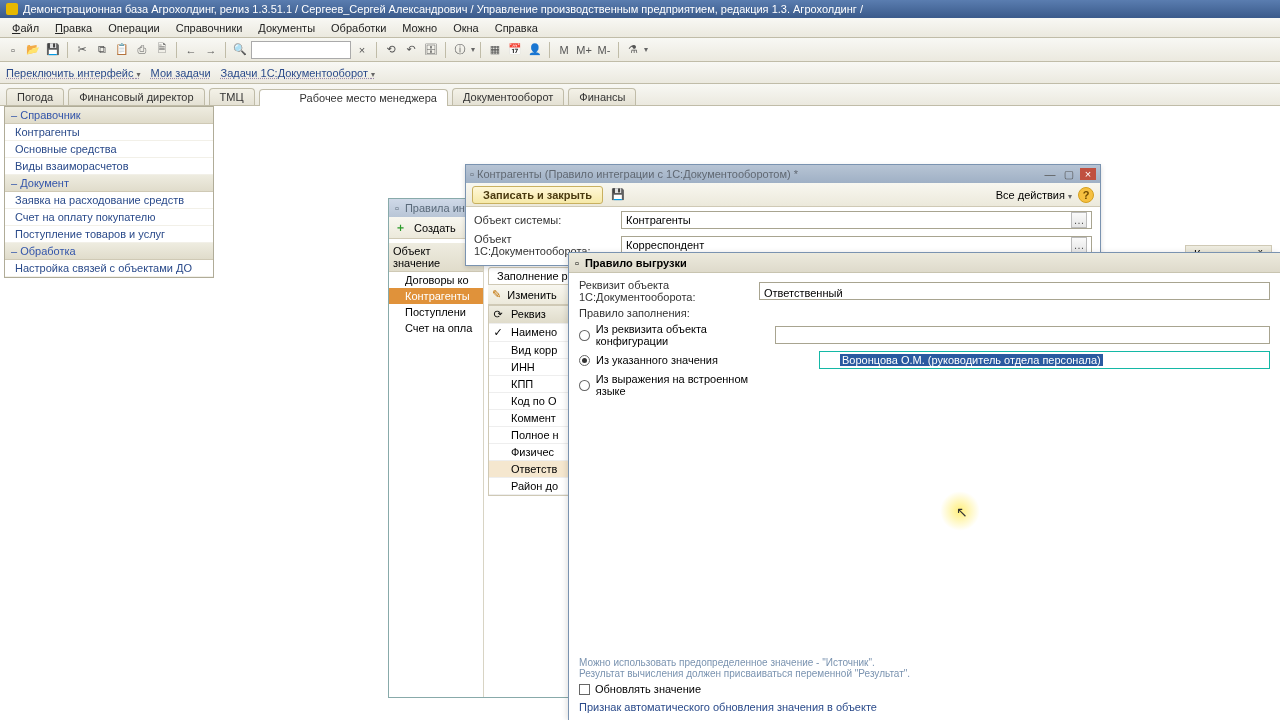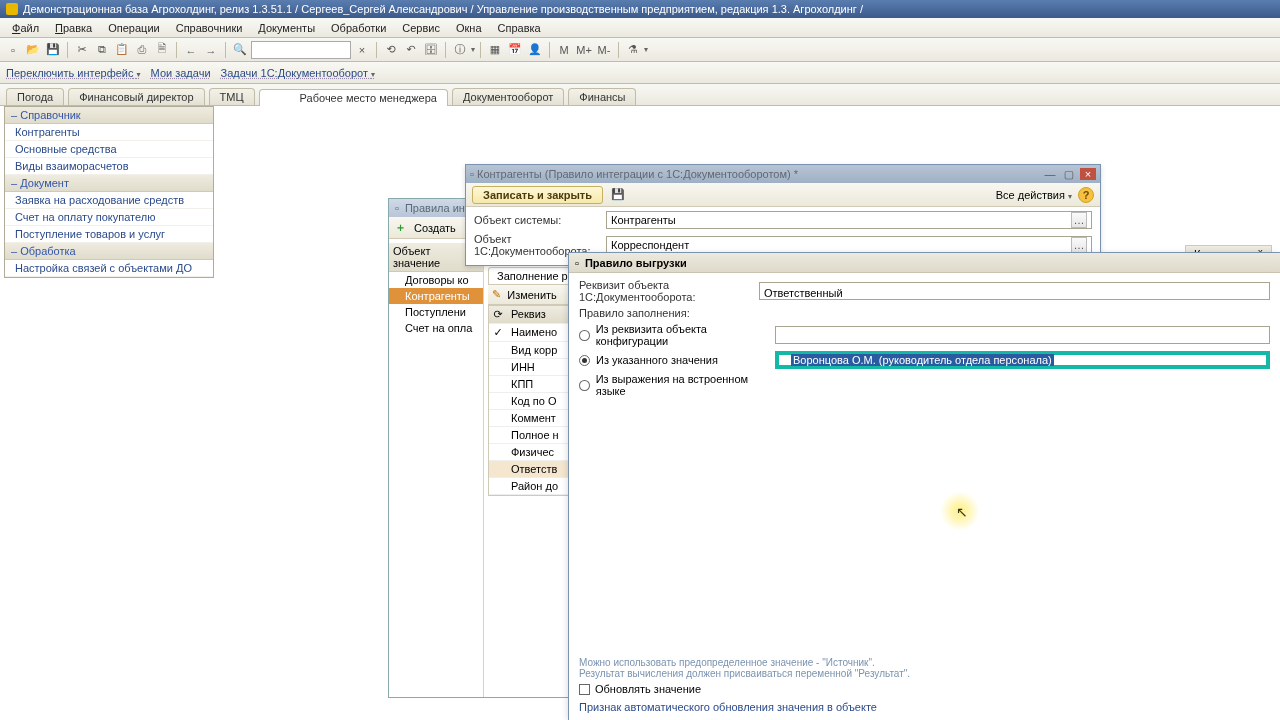--- a/index.html
+++ b/index.html
@@ -56,35 +56,35 @@
 
 
 .midwin { position: absolute; left: 465px; top: 58px; width: 636px; border: 1px solid #7a93b0; background: #fff; box-shadow: 0 2px 5px rgba(0,0,0,.15); }
 .midwin .whdr { background: linear-gradient(#b7c4d4,#9fb0c5); height: 18px; padding: 0 4px; color: #606872; display: flex; align-items: center; justify-content: space-between; }
 .winbtns span { display: inline-block; width: 16px; text-align: center; color: #555; }
 .winbtns .x { background: #c05040; color: #fff; }
 .midwin .wtb { height: 24px; background: linear-gradient(#f8f7f0,#ece9db); border-bottom: 1px solid #cfc9b5; display: flex; align-items: center; justify-content: space-between; padding: 0 6px; }
 .saveclose { border: 1px solid #c8b060; background: linear-gradient(#fff7d8,#f6e9a8); padding: 2px 10px; border-radius: 3px; font-weight: bold; color: #4a3a10; }
 .help { width: 16px; height: 16px; border-radius: 8px; background: #f6c040; border: 1px solid #d4a020; color: #704a00; text-align: center; line-height: 14px; font-weight: bold; }
 .midwin .frm { padding: 4px 8px; }
-.frm-row { display: flex; align-items: center; margin-bottom: 4px; }
+.frm-row { display: flex; align-items: center; margin-bottom: 4px; gap: 15px; }
 .frm-lbl { width: 132px; color: #333; }
 .frm-in { flex: 1; border: 1px solid #a8a490; height: 18px; padding: 0 4px; background: #fff; display: flex; align-items: center; justify-content: space-between; }
 .pick { width: 16px; height: 16px; border: 1px solid #bbb; background: linear-gradient(#fafafa,#e6e6e6); text-align: center; line-height: 14px; color: #555; margin-left: 2px; }
 
 
 .topwin { position: absolute; left: 568px; top: 146px; right: 0; bottom: 0; border-left: 1px solid #7a93b0; border-top: 1px solid #7a93b0; background: #fff; box-shadow: -2px 0 5px rgba(0,0,0,.1); }
 .topwin .whdr { background: linear-gradient(#eceadd,#dedacb); height: 20px; padding: 0 6px; display: flex; align-items: center; gap: 6px; border-bottom: 1px solid #c8c4b0; font-weight: bold; }
 .tw-body { padding: 6px 10px; }
 .tw-row { display: flex; align-items: center; margin-bottom: 4px; }
 .tw-lbl { width: 180px; color: #333; }
 .tw-in { flex: 1; border: 1px solid #a8a490; height: 18px; padding: 4px 4px; background: #fff; }
 .radio { width: 11px; height: 11px; border: 1px solid #666; border-radius: 50%; display: inline-block; margin-right: 6px; position: relative; }
 .radio.on::after { content: ""; position: absolute; left: 2px; top: 2px; width: 5px; height: 5px; background: #333; border-radius: 50%; }
-.val-in { border: 4px solid #14b8a6; height: 18px; padding: 0 12px; display: inline-flex; align-items: center; }
+.val-in { border: 1px solid #14b8a6; height: 18px; padding: 0 20px; display: inline-flex; align-items: center; margin-left: 44px; }
 .val-sel { background: #2a5aa0; color: #fff; padding: 0 2px; }
 .hint { color: #7a93b0; font-size: 10px; margin-top: 260px; }
 .chk { width: 11px; height: 11px; border: 1px solid #666; display: inline-block; margin-right: 5px; }
 
 .cursor-fx { position: absolute; left: 940px; top: 385px; width: 40px; height: 40px; border-radius: 50%; background: radial-gradient(rgba(255,235,90,.8), rgba(255,235,90,0) 70%); pointer-events: none; }
 .cursor-ptr { position: absolute; left: 956px; top: 398px; font-size: 14px; color: #333; pointer-events: none; }
 
 .far-hdr-comment { position: absolute; left: 1185px; top: 139px; background: linear-gradient(#eeece0,#e0dccb); padding: 2px 8px; border: 1px solid #cfc9b5; }
 </style>
 </head>
@@ -95,21 +95,21 @@
   <span>Демонстрационная база Агрохолдинг, релиз 1.3.51.1 / Сергеев_Сергей Александрович /   Управление производственным предприятием, редакция 1.3. Агрохолдинг /</span>
 </div>
 
 <div class="menubar">
   <span><u>Ф</u>айл</span>
   <span><u>П</u>равка</span>
   <span>Операции</span>
   <span>Справочники</span>
   <span>Документы</span>
   <span>Обработки</span>
-  <span>Сервис</span>
+  <span>Можно</span>
   <span>Окна</span>
   <span>Справка</span>
 </div>
 
 <div class="toolbar">
   <span class="tbtn">▫</span>
   <span class="tbtn">📂</span>
   <span class="tbtn">💾</span>
   <span class="tsep"></span>
   <span class="tbtn">✂</span>

